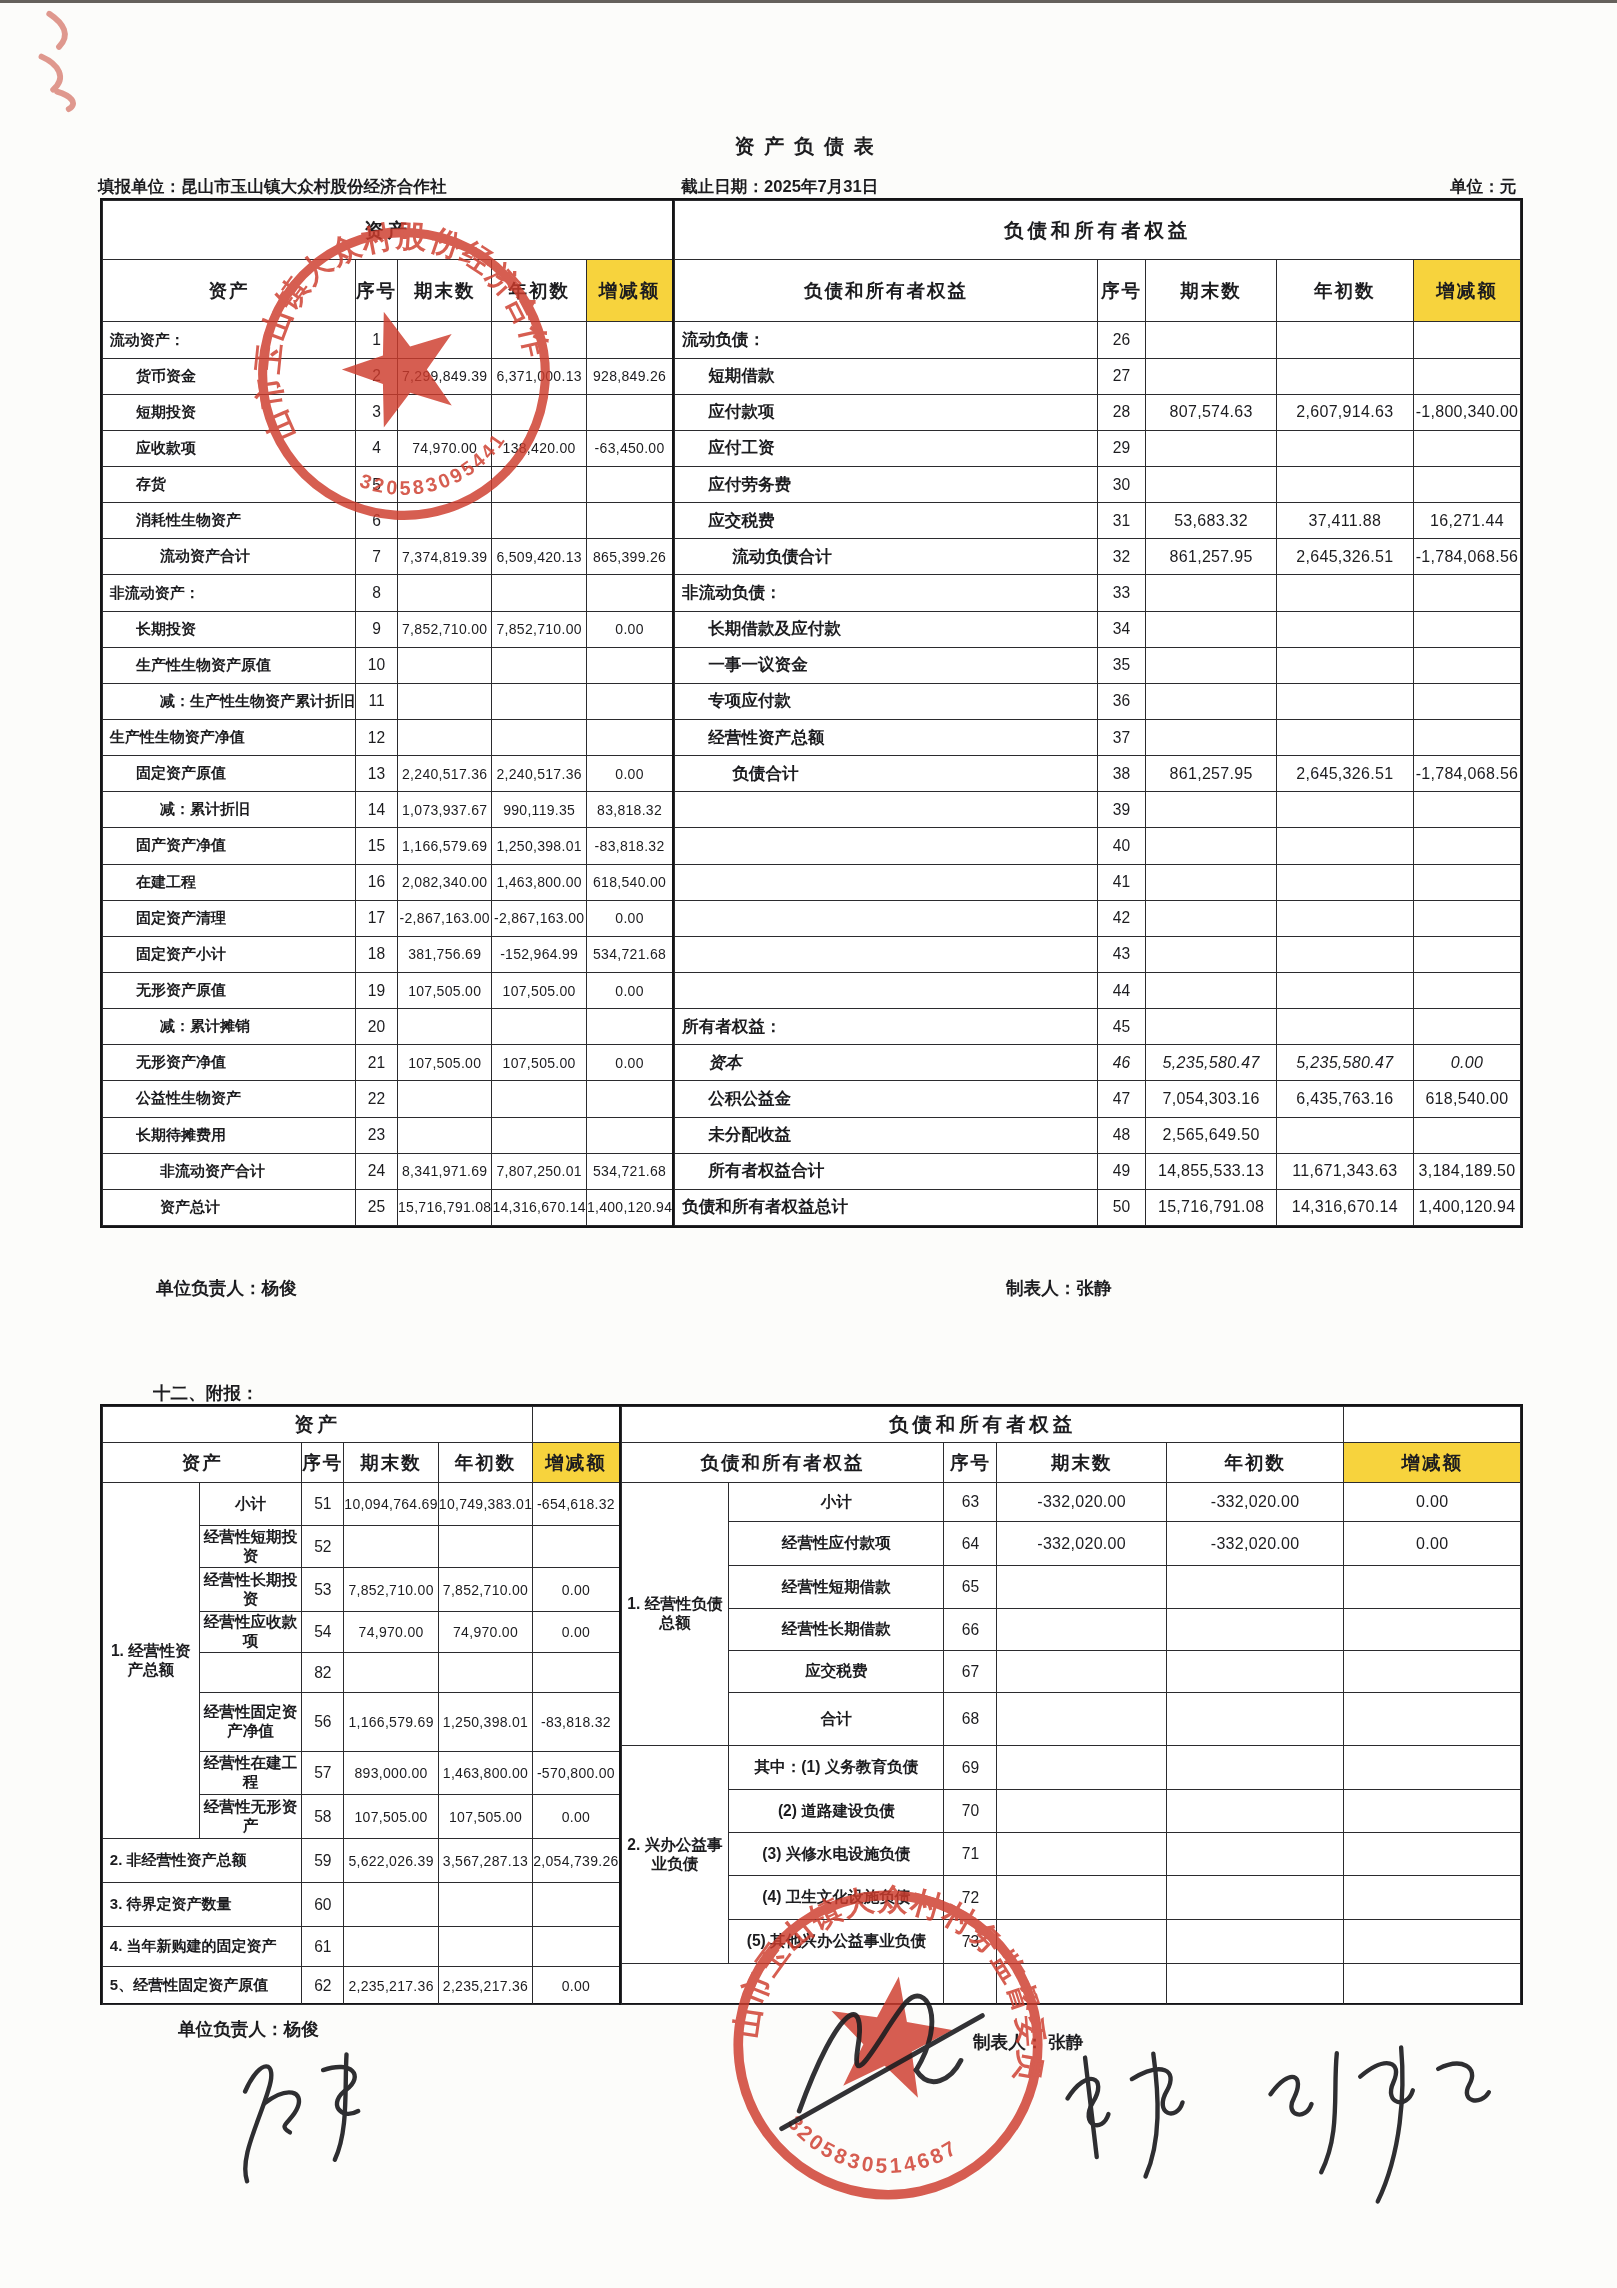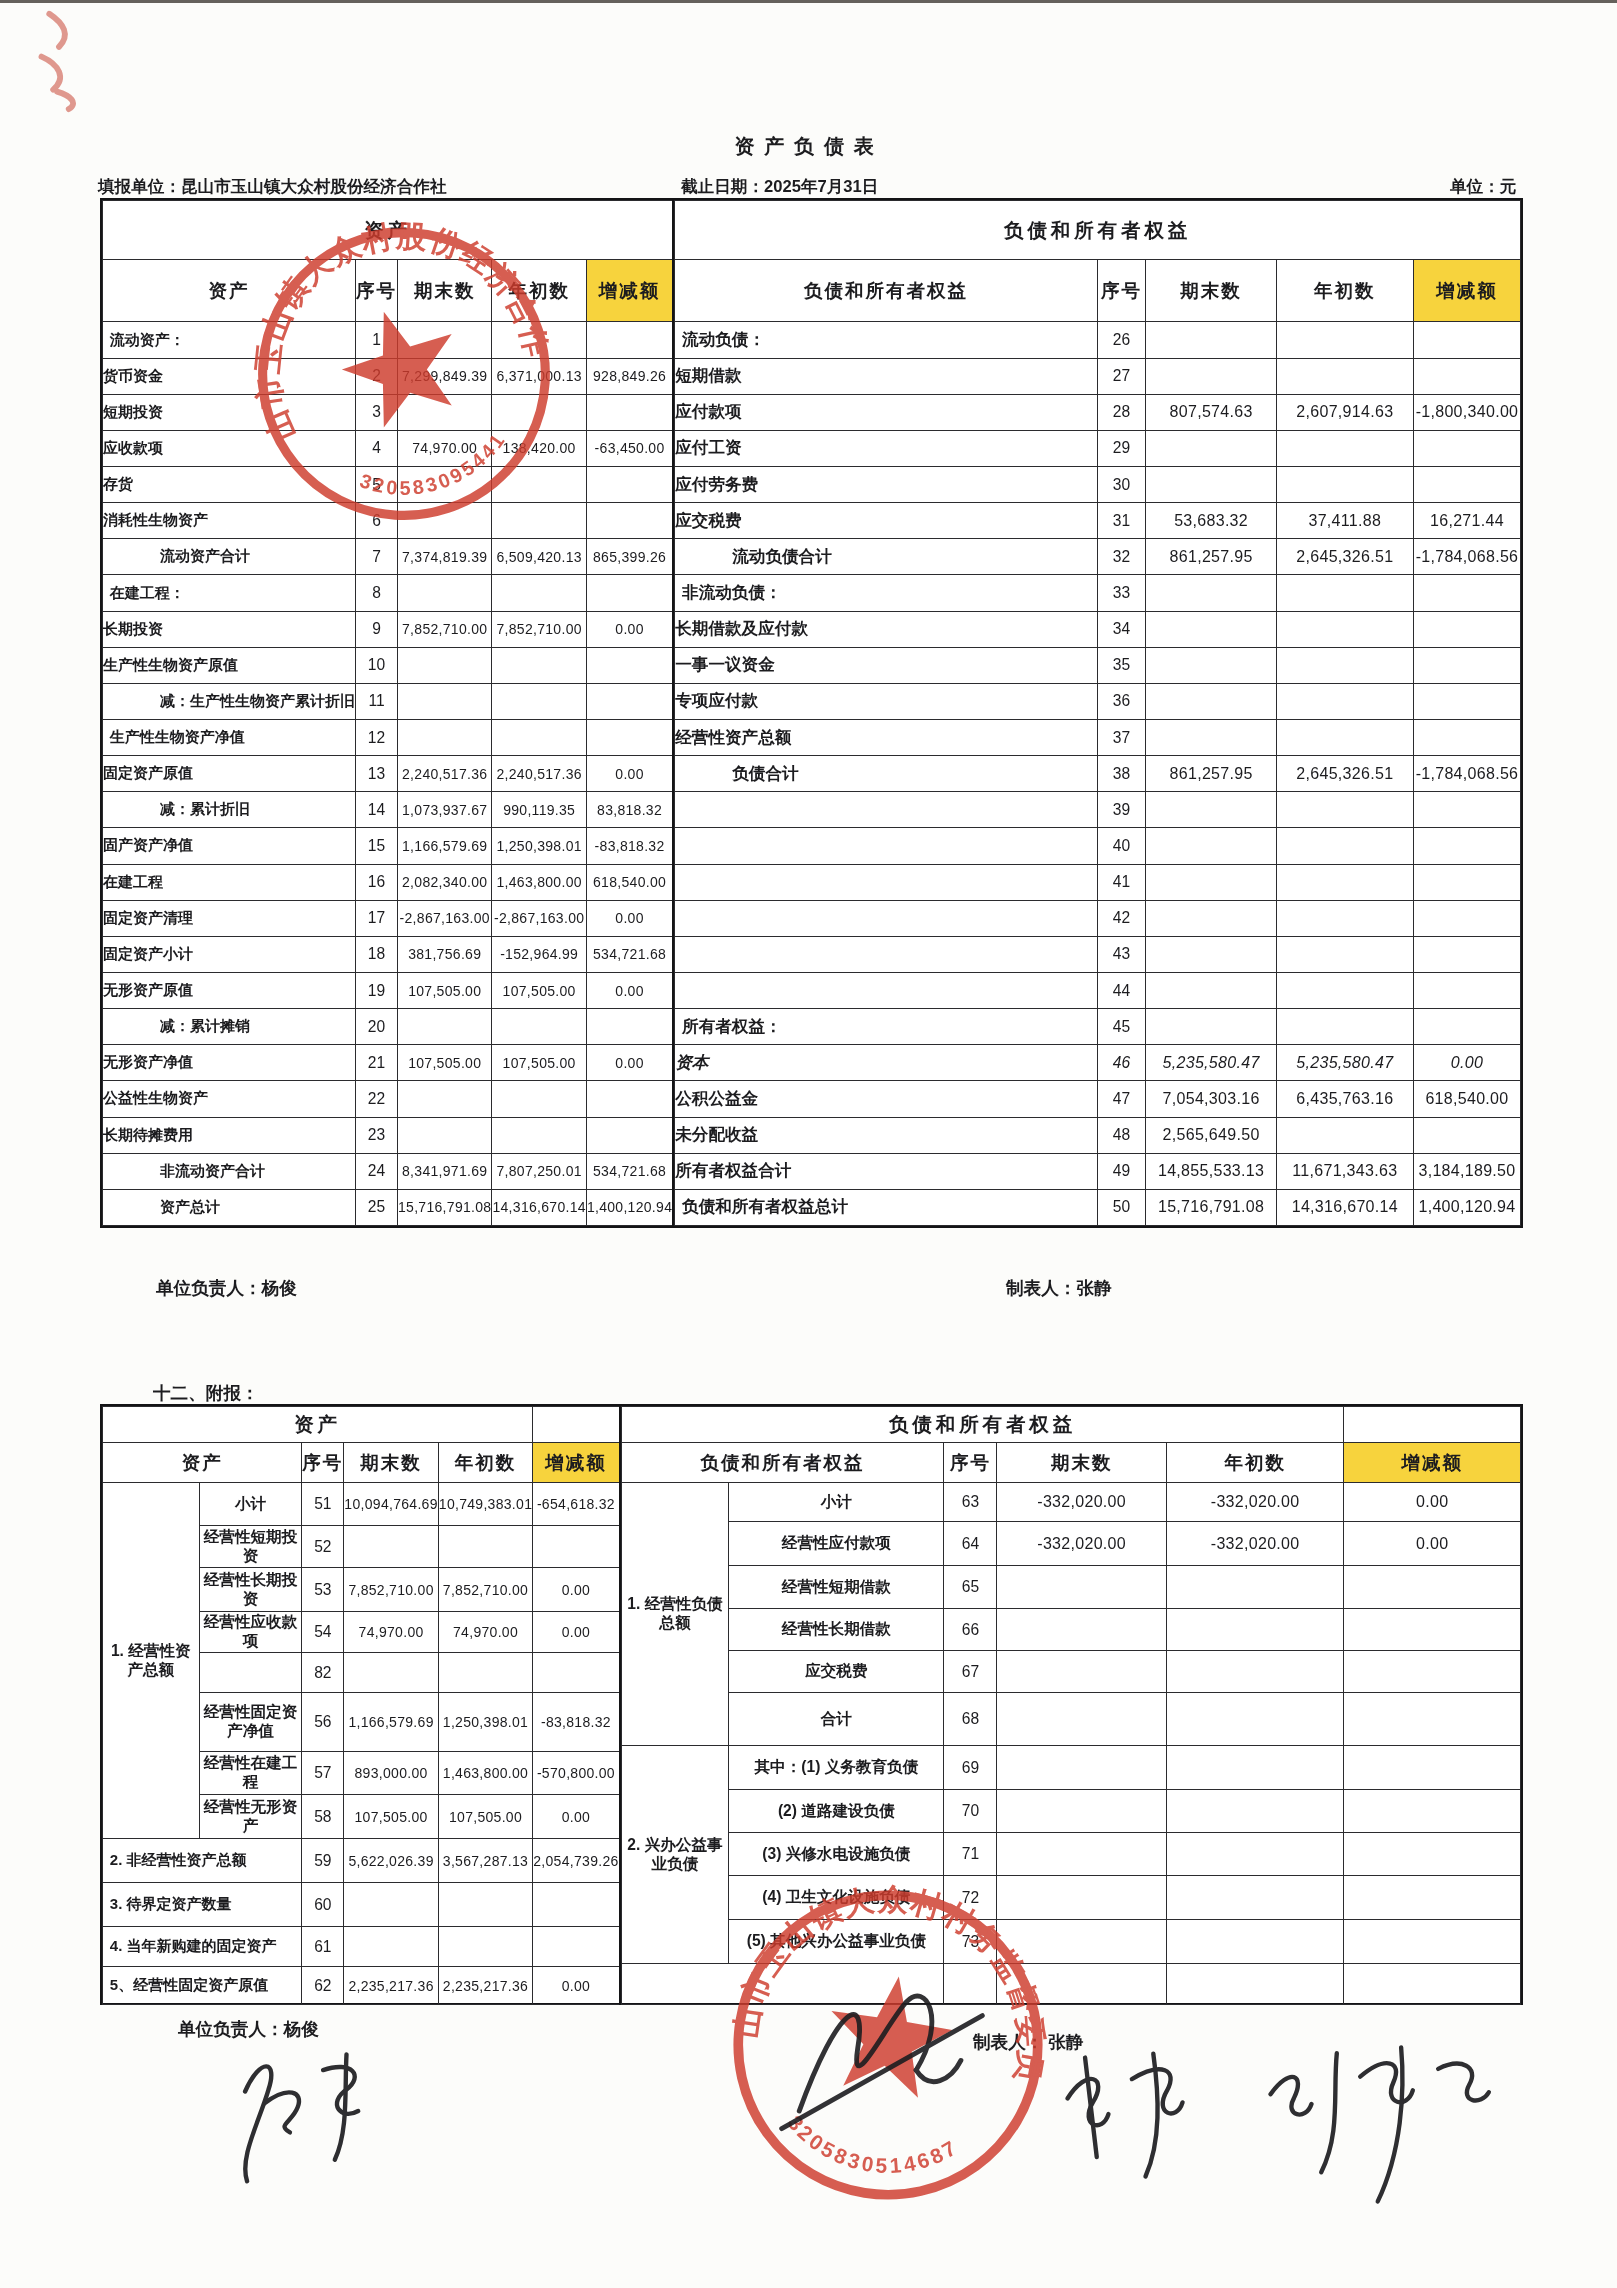--- a/index.html
+++ b/index.html
@@ -13,21 +13,21 @@
   table.bs{border-collapse:collapse;table-layout:fixed;height:100%;}
   table.half-l{border-right:2px solid #141416;}
   .bs td{border:1px solid #2b2b2e;padding:0;font-size:16.6px;text-align:center;vertical-align:middle;
          white-space:nowrap;overflow:visible;}
   td.ghead{font-size:19.5px;font-weight:bold;letter-spacing:3.9px;}
   td.chead{font-size:18.5px;font-weight:bold;letter-spacing:2px;}
   td.yellow{background:#F7D33D;}
   td.lab{text-align:left;font-weight:bold;font-size:16.6px;}
   .half-l td.lab{font-size:15px;}
   td.ind0{padding-left:6.8px;}
-  td.ind1{}
+  td.ind1{padding-left:33px;}
   td.ind2{padding-left:57px;}
   td.seq{font-size:15.6px;}
   td.num{font-size:16px;letter-spacing:0.3px;}
   .half-l td.num{font-size:14px;}
   td.glab,td.slab{font-weight:bold;white-space:normal;line-height:1.2;padding:0 2.9px;}
   td.glab{font-size:15.6px;}
   td.slab{font-size:15.6px;}
   .footer-label{font-size:17.6px;font-weight:bold;white-space:nowrap;}
   .appendix-label{font-size:17.6px;font-weight:bold;white-space:nowrap;}
   .stamp{position:absolute;opacity:.82;pointer-events:none;}
@@ -118,21 +118,21 @@
             <td class="num"></td>
           </tr>
           <tr style="height: 36px;">
             <td class="lab ind2">流动资产合计</td>
             <td class="seq">7</td>
             <td class="num">7,374,819.39</td>
             <td class="num">6,509,420.13</td>
             <td class="num">865,399.26</td>
           </tr>
           <tr style="height: 36px;">
-            <td class="lab ind0">在建工程：</td>
+            <td class="lab ind0">非流动资产：</td>
             <td class="seq">8</td>
             <td class="num"></td>
             <td class="num"></td>
             <td class="num"></td>
           </tr>
           <tr style="height: 36px;">
             <td class="lab ind1">长期投资</td>
             <td class="seq">9</td>
             <td class="num">7,852,710.00</td>
             <td class="num">7,852,710.00</td>

